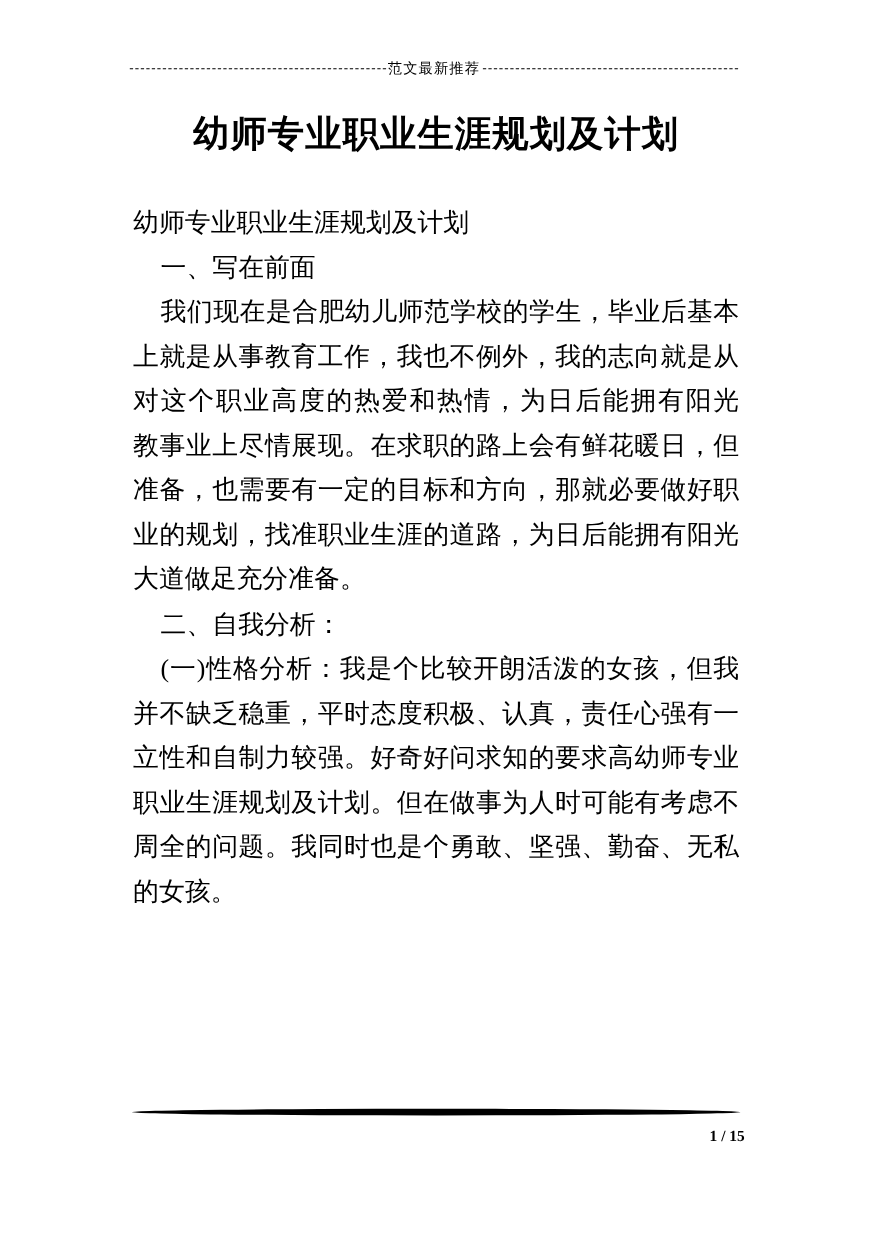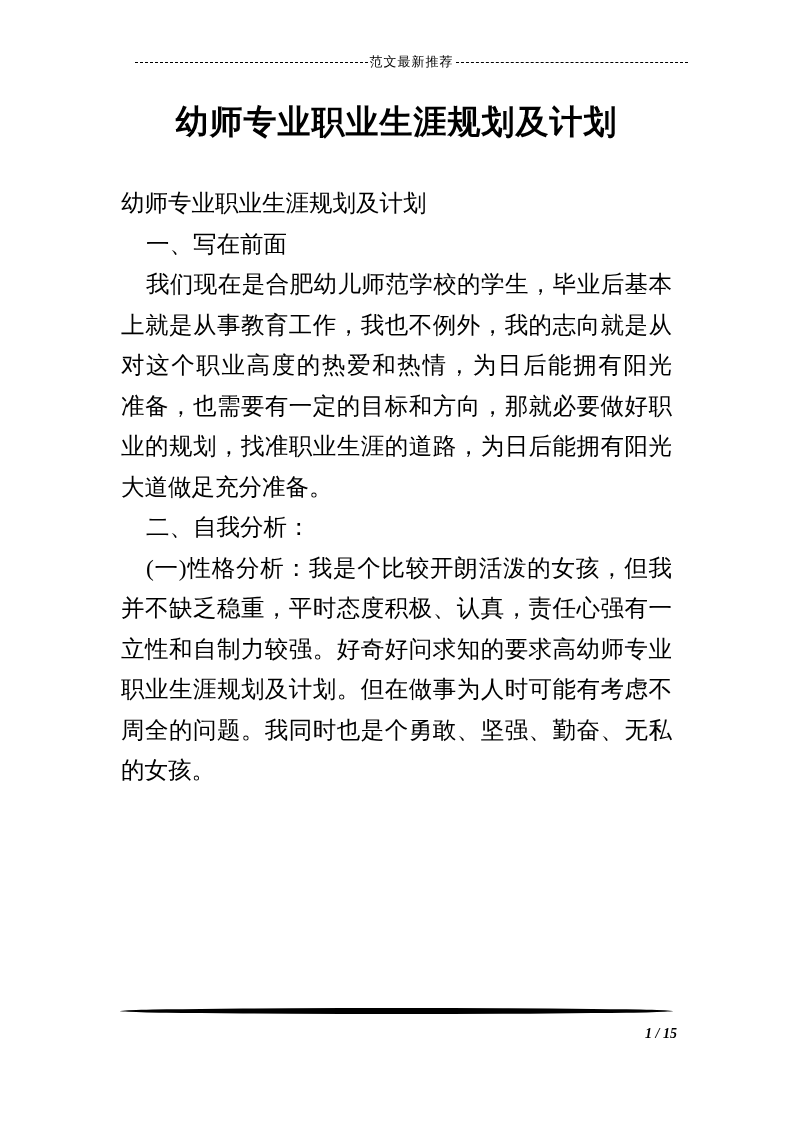--- a/index.html
+++ b/index.html
@@ -9,21 +9,21 @@
     height: 1122px;
     background: #ffffff;
     color: #000000;
     overflow: hidden;
     font-family: "Liberation Serif", "DejaVu Serif", serif;
   }
 
   
   .header-band {
     position: absolute;
-    left: 135px;
+    left: 118px;
     width: 553px;
     top: 53px;
     height: 18px;
     display: flex;
     align-items: center;
     font-size: 13px;
     white-space: nowrap;
   }
   .dash-rule { flex: 1 1 auto; height: 0; border-top: 1px dashed #000; }
   .header-label { flex: 0 0 auto; margin: 0 2px; letter-spacing: 1px; }
@@ -77,21 +77,20 @@
 
   
   .page-number {
     position: absolute;
     left: 120px;
     top: 1026px;
     width: 557px;
     text-align: right;
     font-size: 14px;
     font-weight: 700;
-    font-style: italic;
   }
 </style>
 </head>
 <body>
 
 <div class="page">
 
   <div class="header-band">
     <span class="dash-rule"></span>
     <span class="header-label">范文最新推荐</span>
@@ -99,20 +98,21 @@
   </div>
 
   <div class="doc-title">幼师专业职业生涯规划及计划</div>
 
   <div class="body-text">
       <div class="line">幼师专业职业生涯规划及计划</div>
       <div class="line indent">一、写在前面</div>
       <div class="line indent stretch">我们现在是合肥幼儿师范学校的学生，毕业后基本</div>
       <div class="line stretch">上就是从事教育工作，我也不例外，我的志向就是从</div>
       <div class="line stretch">对这个职业高度的热爱和热情，为日后能拥有阳光</div>
+      <div class="line stretch">教事业上尽情展现。在求职的路上会有鲜花暖日，但</div>
       <div class="line stretch">准备，也需要有一定的目标和方向，那就必要做好职</div>
       <div class="line stretch">业的规划，找准职业生涯的道路，为日后能拥有阳光</div>
       <div class="line">大道做足充分准备。</div>
       <div class="line indent">二、自我分析：</div>
       <div class="line indent stretch">(一)性格分析：我是个比较开朗活泼的女孩，但我</div>
       <div class="line stretch">并不缺乏稳重，平时态度积极、认真，责任心强有一</div>
       <div class="line stretch">立性和自制力较强。好奇好问求知的要求高幼师专业</div>
       <div class="line stretch">职业生涯规划及计划。但在做事为人时可能有考虑不</div>
       <div class="line stretch">周全的问题。我同时也是个勇敢、坚强、勤奋、无私</div>
       <div class="line">的女孩。</div>

